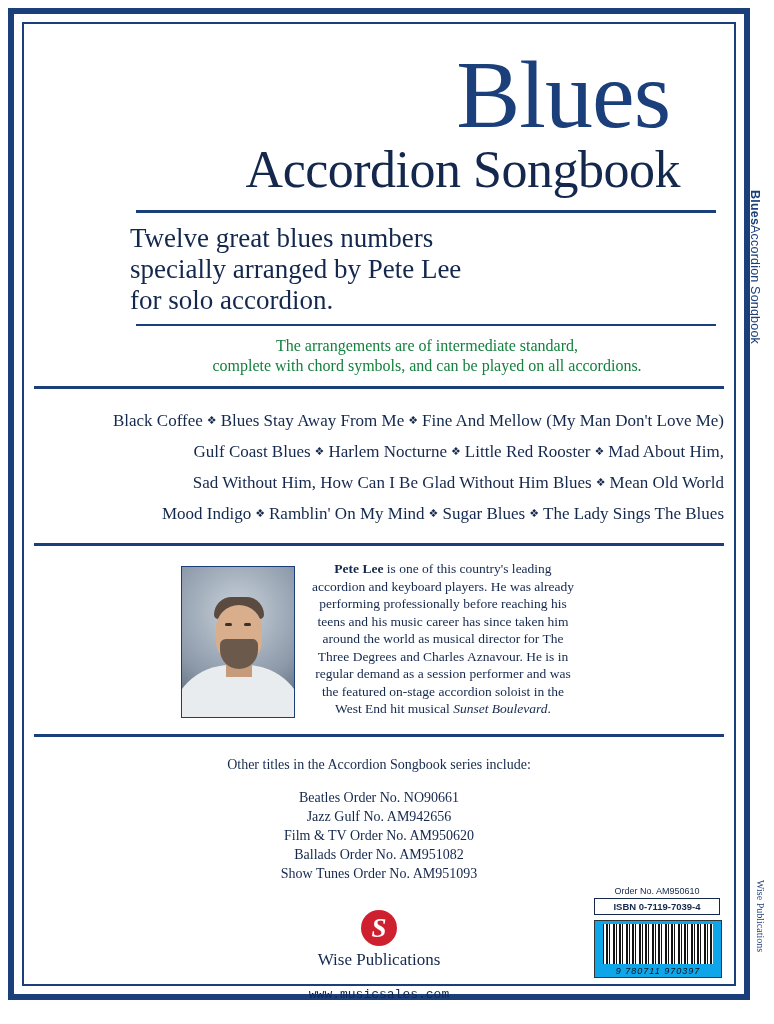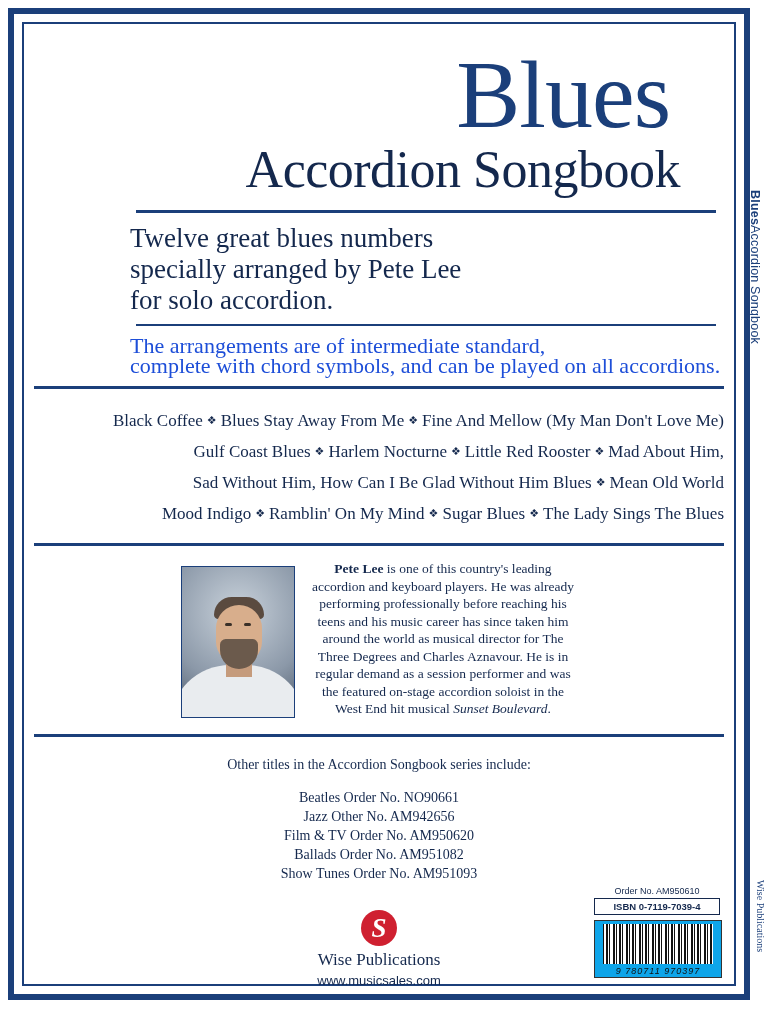--- a/index.html
+++ b/index.html
@@ -112,25 +112,25 @@
     font-family: "Liberation Serif", serif;
     font-size: 27px;
     line-height: 31px;
     color: #14284d;
     margin-top: 10px;
     margin-bottom: 8px;
     padding-left: 96px;
   }
   .rule-2 { width: 580px; margin-left: 102px; }
   .subblurb {
-    text-align: left;
-    font-family: "Liberation Serif", serif;
-    font-size: 22px;
+    text-align: center;
+    font-family: "Liberation Serif", serif;
+    font-size: 16px;
     line-height: 20px;
-    color: #1d4ed8;
+    color: #15803d;
     margin-top: 10px;
     margin-bottom: 10px;
     padding-left: 96px;
   }
   .rule-3 { width: 690px; margin-left: 0; }
 
   .songs {
     margin-top: 16px;
     text-align: right;
   }
@@ -313,24 +313,24 @@
     color: #ffffff;
     text-align: center;
     line-height: 36px;
   }
   .pub-name {
     font-family: "Liberation Serif", serif;
     font-size: 17px;
     color: #14284d;
   }
   .pub-url {
-    font-family: Liberation Sans, sans-serif;
+    font-family: Liberation Mono, monospace;
     font-size: 13px;
     color: #14284d;
-    margin-top: 3px;
+    margin-top: 17px;
   }
 </style>
 </head>
 <body>
 
 <div class="page">
   <div class="outer-border"></div>
   <div class="inner-border"></div>
 
   <div class="spine">
@@ -398,21 +398,21 @@
     <div class="rule rule-5"></div>
 
     <div class="other-titles">
       <div class="head">Other titles in the Accordion Songbook series include:</div>
       <div>
         <span class="ot-name">Beatles</span>
         <span class="ot-order">Order No. NO90661</span>
       </div>
       <div>
         <span class="ot-name">Jazz</span>
-        <span class="ot-order">Other No. AM942656</span>
+        <span class="ot-order">Gulf No. AM942656</span>
       </div>
       <div>
         <span class="ot-name">Film &amp; TV</span>
         <span class="ot-order">Order No. AM950620</span>
       </div>
       <div>
         <span class="ot-name">Ballads</span>
         <span class="ot-order">Order No. AM951082</span>
       </div>
       <div>

